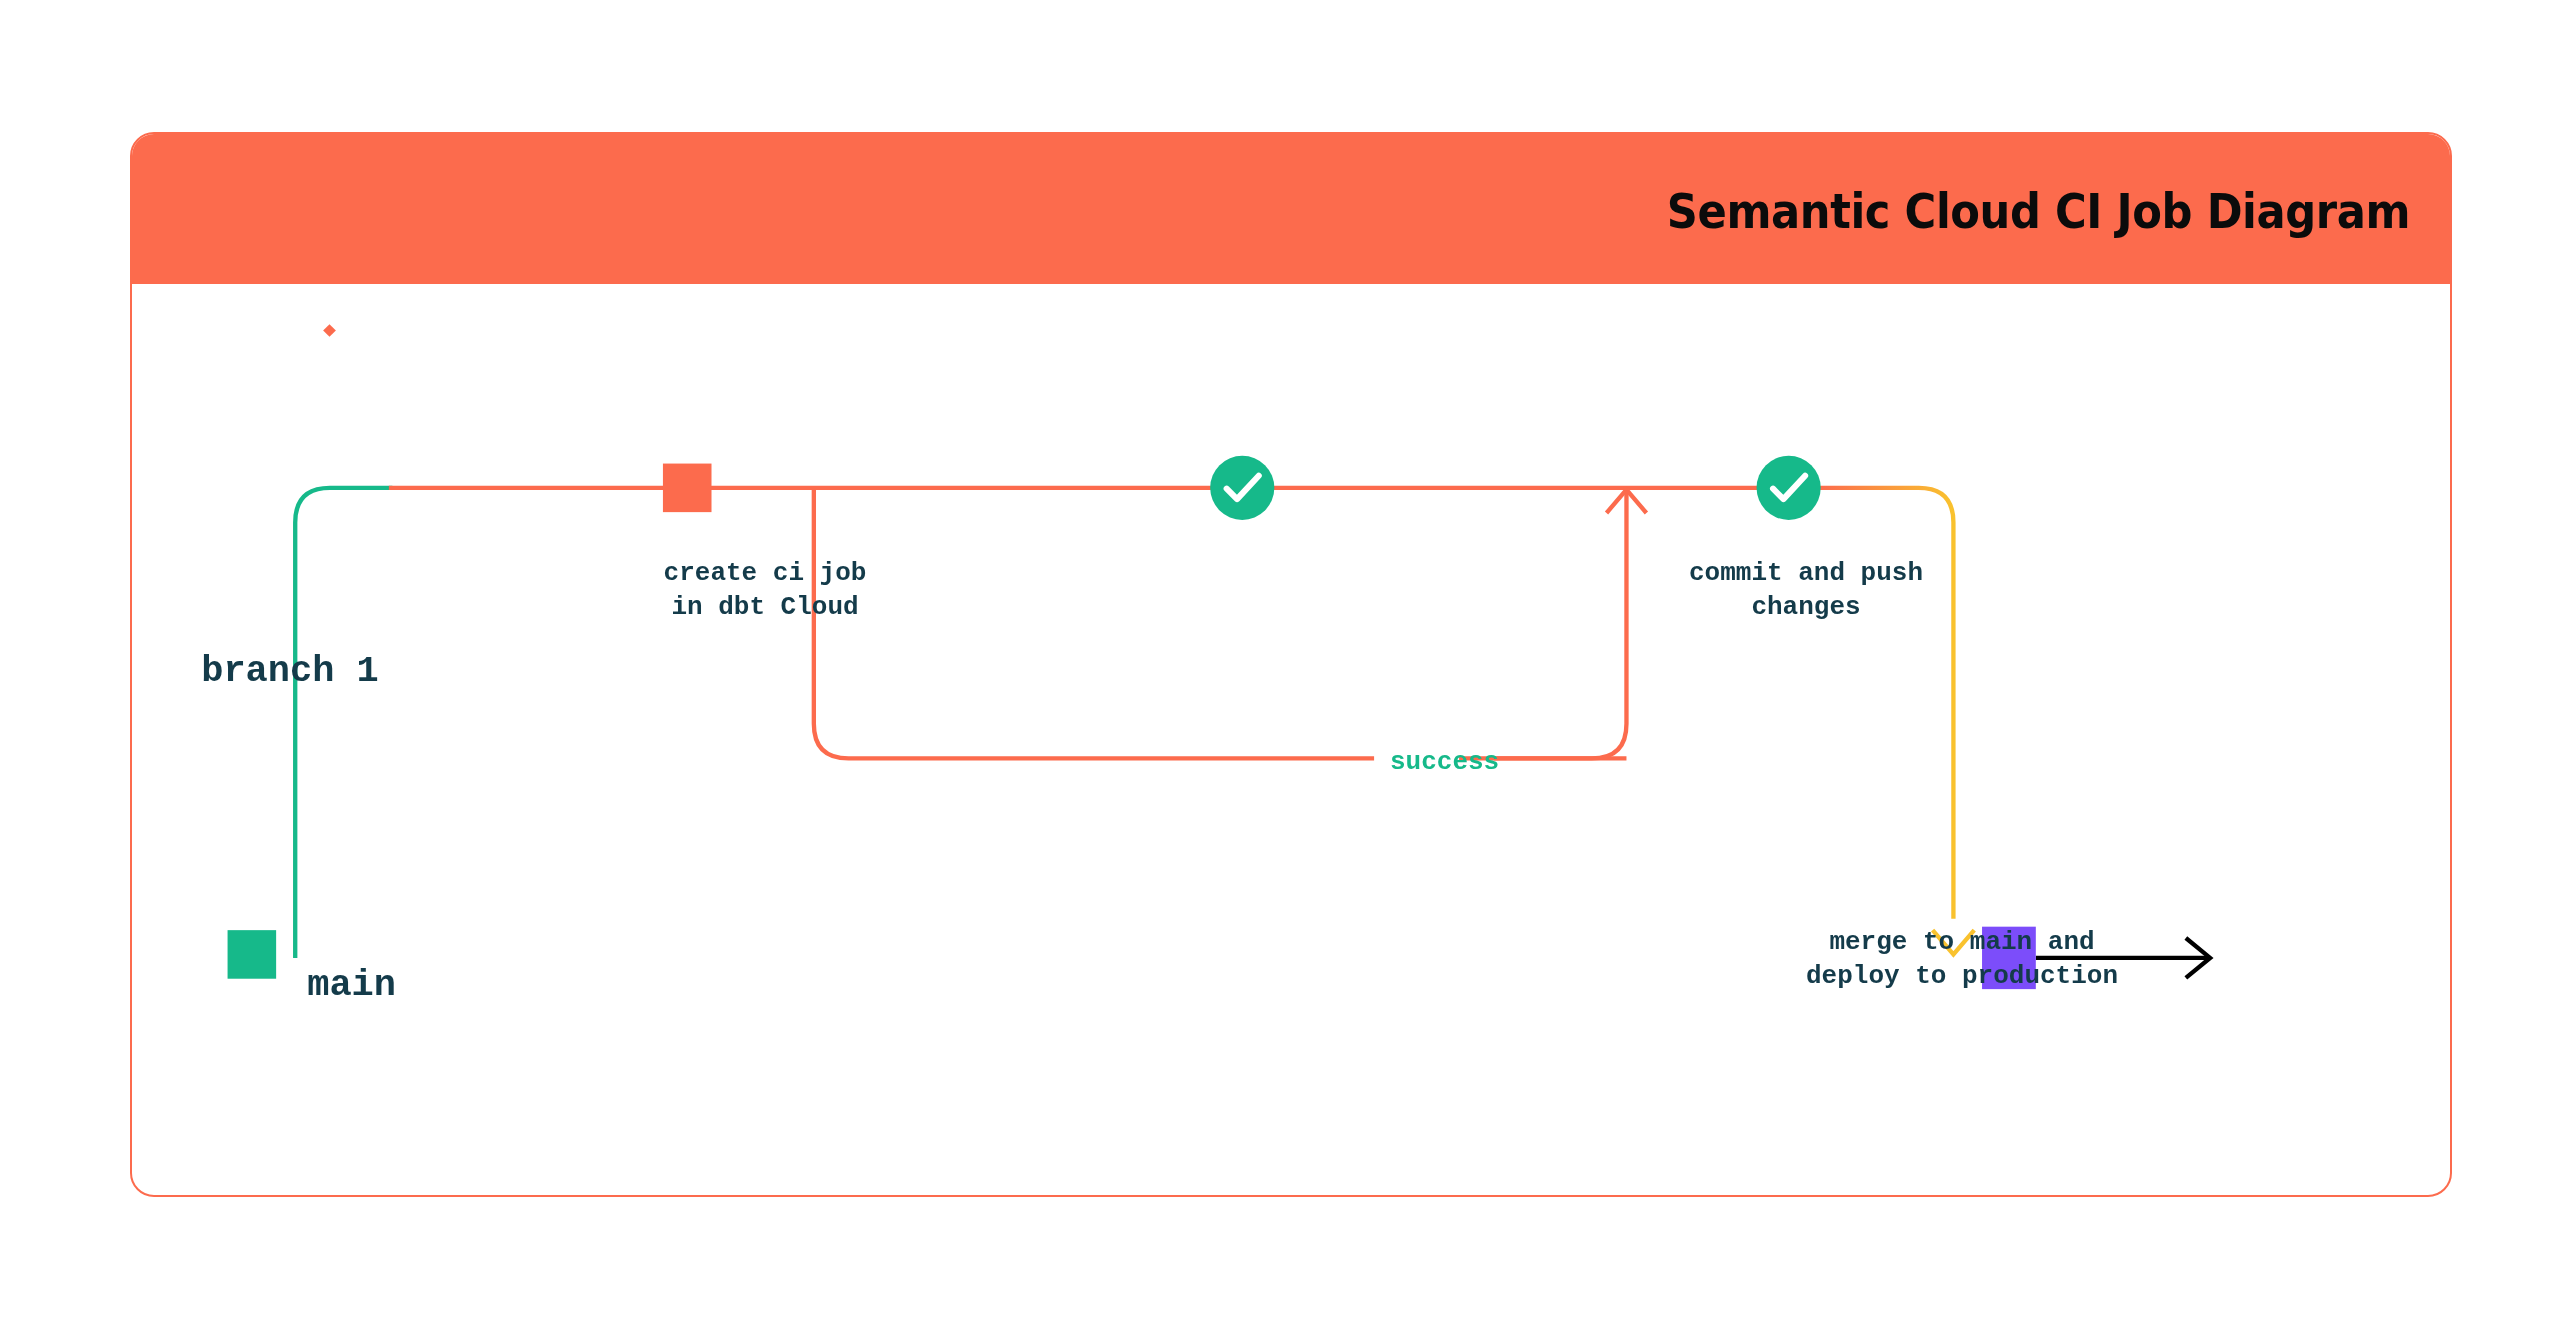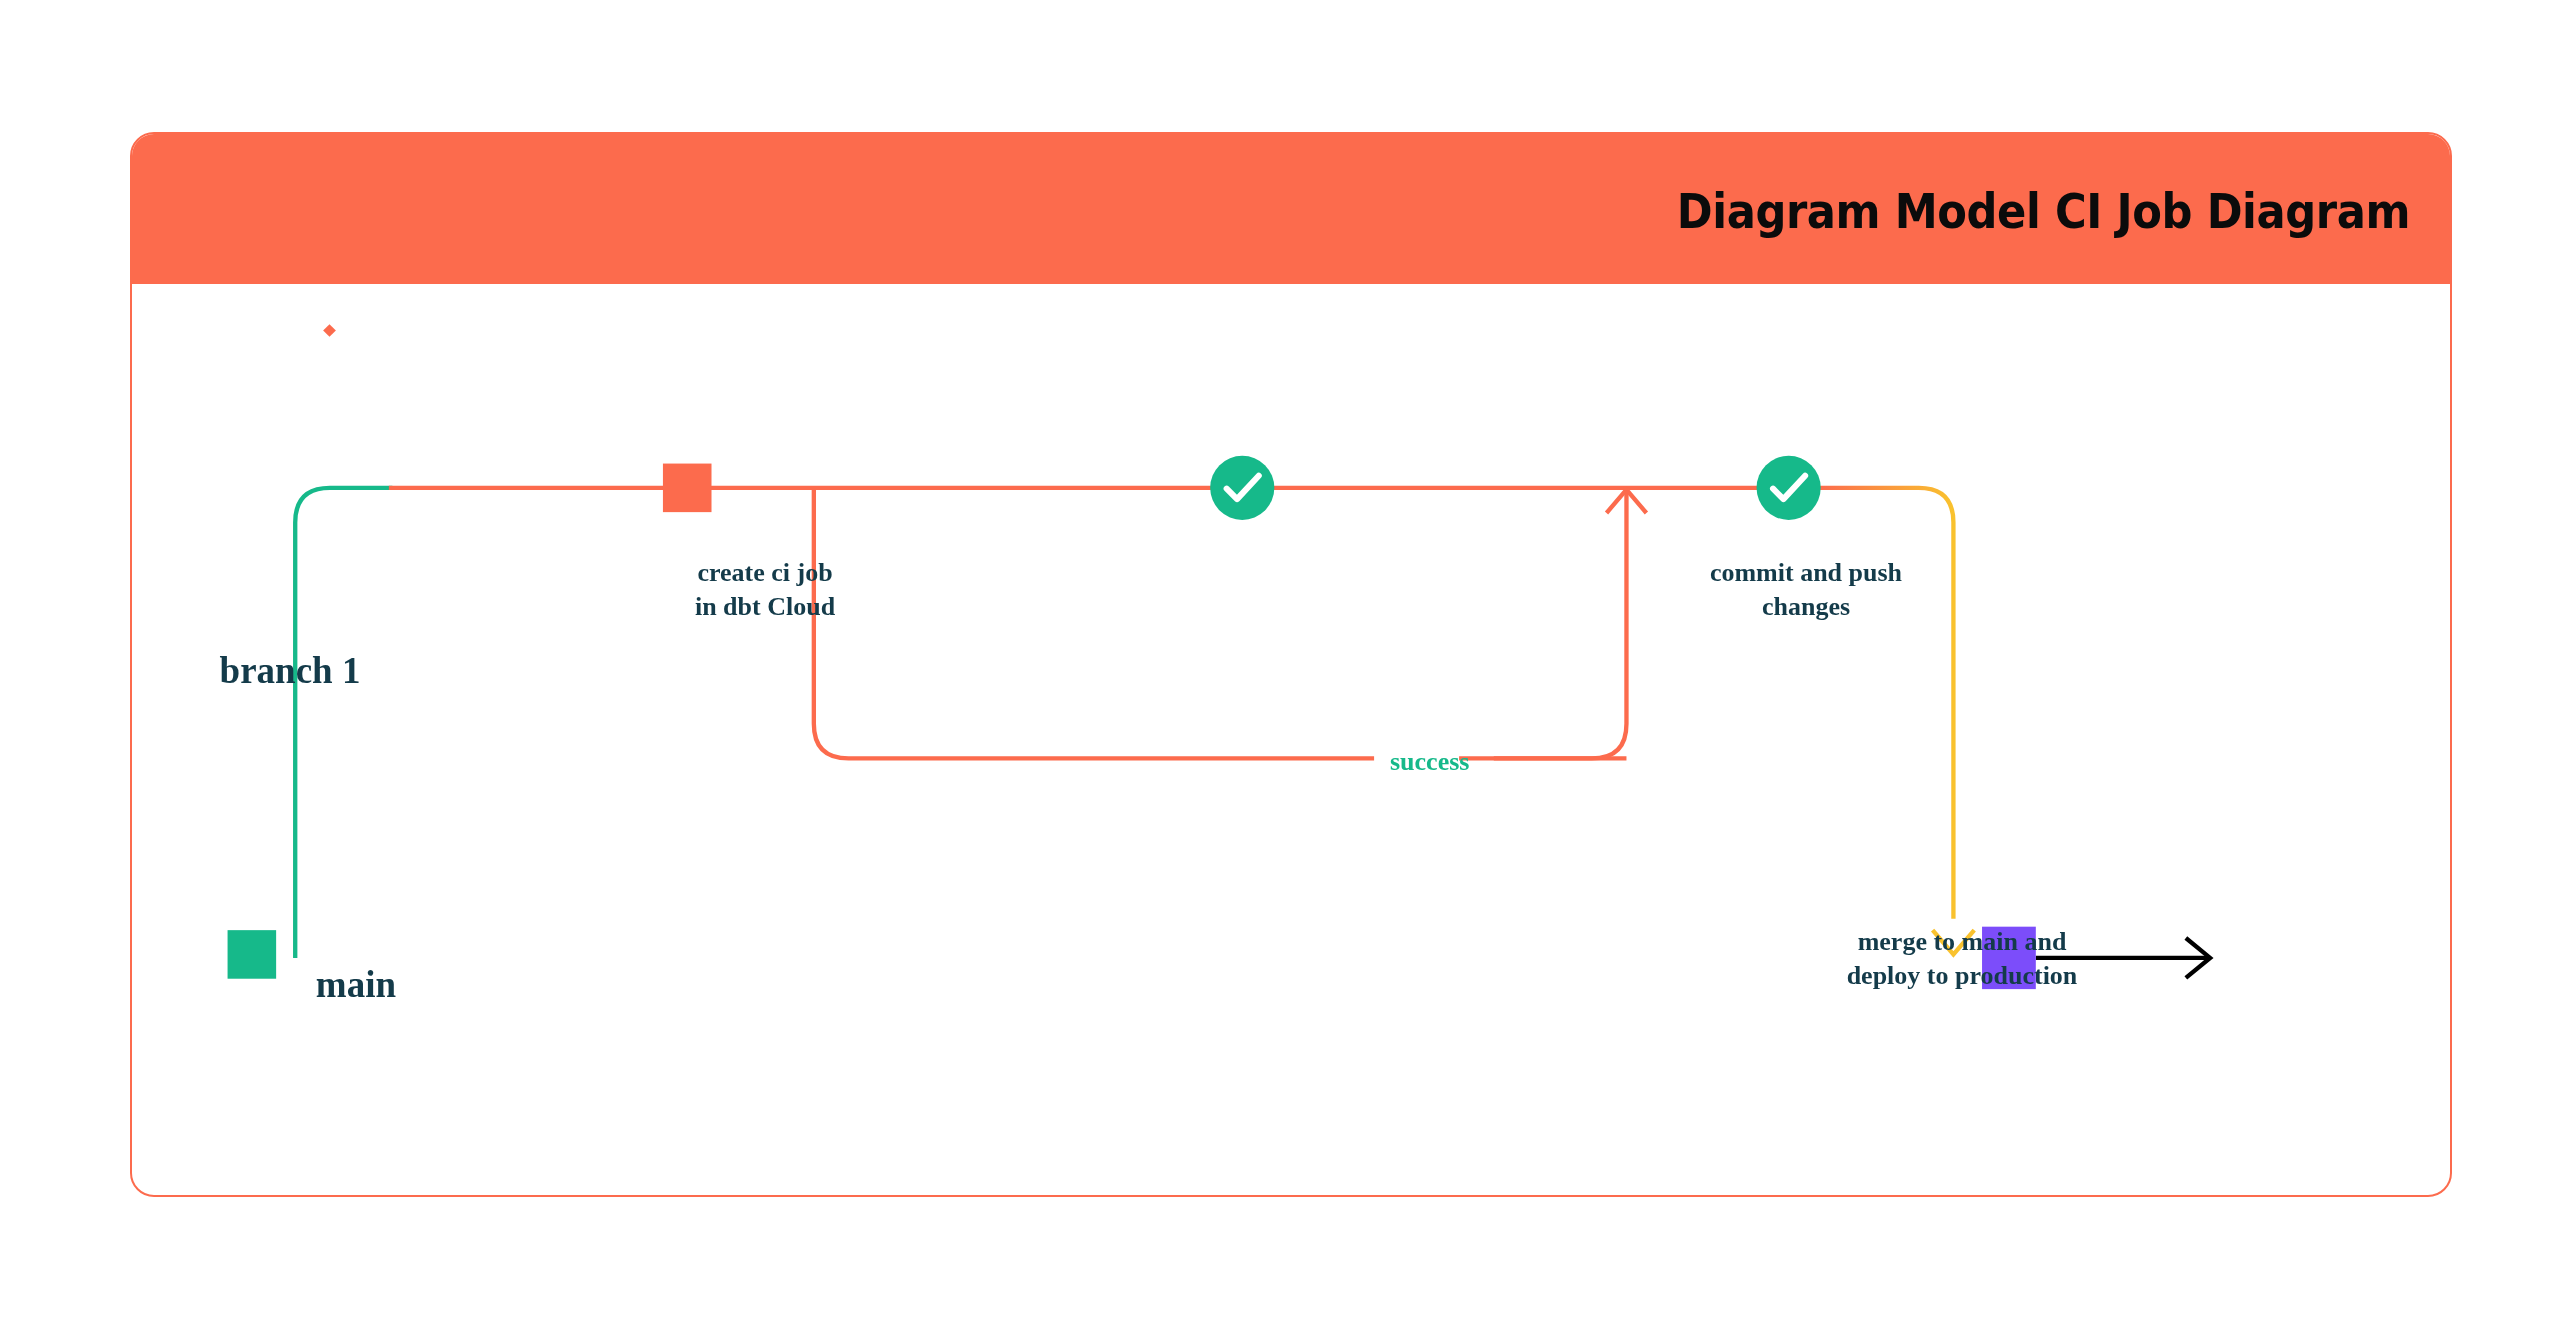--- a/index.html
+++ b/index.html
@@ -60,21 +60,21 @@
   #canvas {
     position: absolute;
     left: 0;
     top: 0;
     width: 2322px;
     height: 1065px;
   }
 
   .glabel {
     position: absolute;
-    font-family: Liberation Serif, serif;
+    font-family: Liberation Mono, monospace;
     font-weight: bold;
     color: #143b4a;
     text-align: center;
     line-height: 1.32;
     white-space: pre;
   }
 
   #lane-branch1 {
     left: 45px;
     top: 513px;
@@ -113,21 +113,21 @@
                L 58 76 L 40 92 C 33 98, 22 96, 16 89 C 10 82, 12 70, 19 64
                L 38 46 L 14 26 C 8 21, 7 16, 12 12 Z" fill="#ffffff"></path>
       <path d="M12 12 C 6 18, 8 30, 16 36 L 38 52 L 22 64 C 14 70, 12 82, 18 88
                C 24 94, 35 93, 41 86 L 62 64 L 84 84 C 90 90, 96 88, 93 82
                L 76 58 L 92 40 C 98 33, 96 22, 89 16 C 82 10, 70 12, 64 19
                L 46 38 L 26 14 C 21 8, 16 7, 12 12 Z" fill="#ffffff"></path>
       <rect x="44" y="44" width="12" height="12" transform="rotate(45 50 50)" fill="#fc6b4d"></rect>
     </svg>
   </div>
 
-  <div id="title">Diagram Model CI Job Diagram</div>
+  <div id="title">Semantic Cloud CI Job Diagram</div>
 
   <svg id="canvas" viewBox="0 0 2677 1228">
     <defs>
       <linearGradient id="gradGreenOrange" x1="0" y1="0" x2="1" y2="0">
         <stop offset="0%" stop-color="#16b98a"></stop>
         <stop offset="45%" stop-color="#16b98a"></stop>
         <stop offset="100%" stop-color="#fc6b4d"></stop>
       </linearGradient>
       <linearGradient id="gradOrangeYellow" x1="0" y1="0" x2="1" y2="0">
         <stop offset="0%" stop-color="#fc6b4d"></stop>

